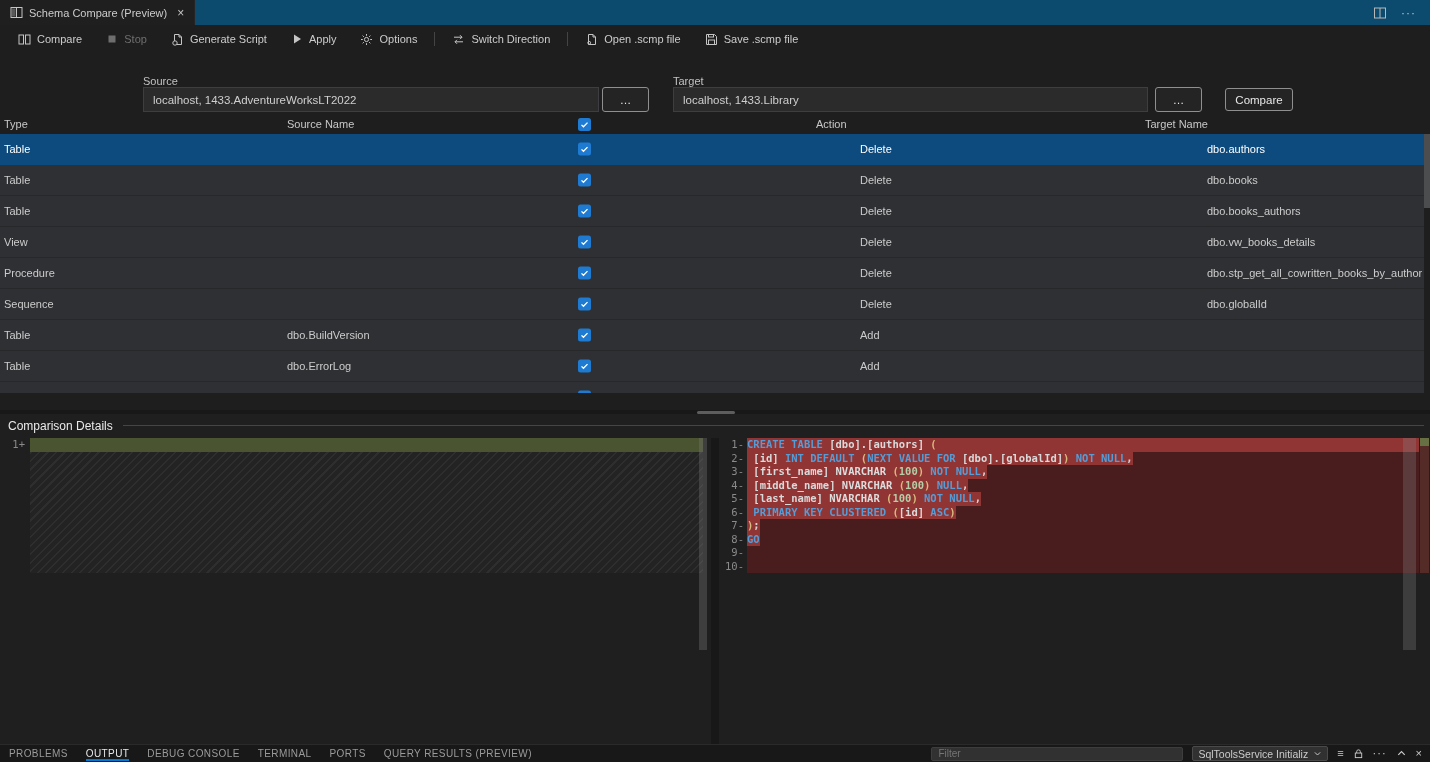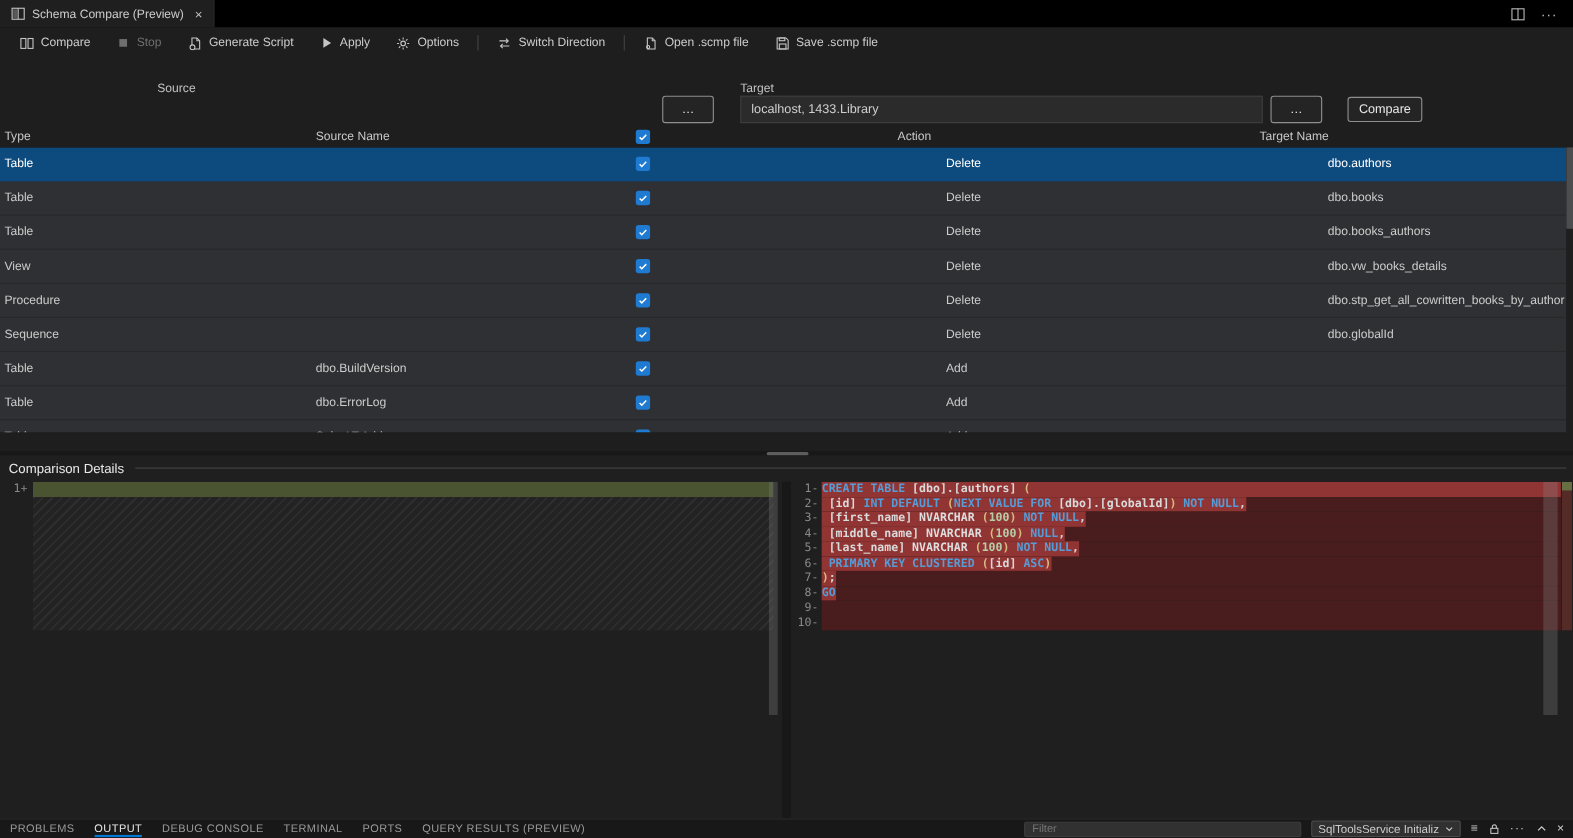--- a/index.html
+++ b/index.html
@@ -1,21 +1,21 @@
 <!DOCTYPE html>
 <html><head>
 <meta charset="utf-8">
 <style>
   * { margin:0; padding:0; box-sizing:border-box; }
   html,body { width:1430px; height:762px; overflow:hidden; }
   body { background:#1e1e1e; font-family:"Liberation Sans", sans-serif; color:#cccccc; }
   #app { position:relative; width:1430px; height:762px; background:#1e1e1e; }
 
   
-  .tabbar { position:absolute; top:0; left:0; right:0; height:25px; background:#000000; display:flex; justify-content:space-between; align-items:stretch; }
+  .tabbar { position:absolute; top:0; left:0; right:0; height:25px; background:#0c4a6e; display:flex; justify-content:space-between; align-items:stretch; }
   .tab { display:flex; align-items:center; gap:6px; padding:0 10px; background:#1f1f1f; color:#cccccc; font-size:11px; border-right:1px solid #252525; }
   .tab .close { color:#c5c5c5; font-size:12px; margin-left:4px; cursor:pointer; }
   .tabbar-right { display:flex; align-items:center; gap:14px; padding-right:14px; color:#b8b8b8; }
   .dots { font-size:12px; letter-spacing:1px; line-height:1; color:#c5c5c5; cursor:pointer; }
 
   
   .toolbar { position:absolute; top:25px; left:0; right:0; height:28px; display:flex; align-items:center; padding-left:6px; font-size:11px; color:#cccccc; background:#1e1e1e; }
   .tb-item { display:flex; align-items:center; gap:6px; padding:0 12px; height:22px; cursor:pointer; border-radius:3px; }
   .tb-item.disabled { color:#6e6e6e; cursor:default; }
   .tb-div { width:1px; height:14px; background:#444; margin:0 5px; }
@@ -186,20 +186,21 @@
             <rect x="3.5" y="7" width="6" height="4.5"></rect>
             <rect x="3.5" y="1.5" width="5" height="2.5"></rect>
           </svg>
         </span>
       <span>Save .scmp file</span>
     </div>
   </div>
 
   <div class="connect">
     <span class="fld-label" style="left:143px">Source</span>
+    <input class="fld-input" style="left: 143px; width: 456px;" value="localhost, 1433.AdventureWorksLT2022">
     <div class="btn-outline" style="left:602px; width:47px">…</div>
     <span class="fld-label" style="left:673px">Target</span>
     <input class="fld-input" style="left: 673px; width: 475px;" value="localhost, 1433.Library">
     <div class="btn-outline" style="left:1155px; width:47px">…</div>
     <div class="btn-outline" style="left:1225px; width:68px; height:23px; top:35px">Compare</div>
   </div>
 
   <div class="grid">
     <div class="grid-header">
       <span class="hcell" style="left:4px">Type</span>

